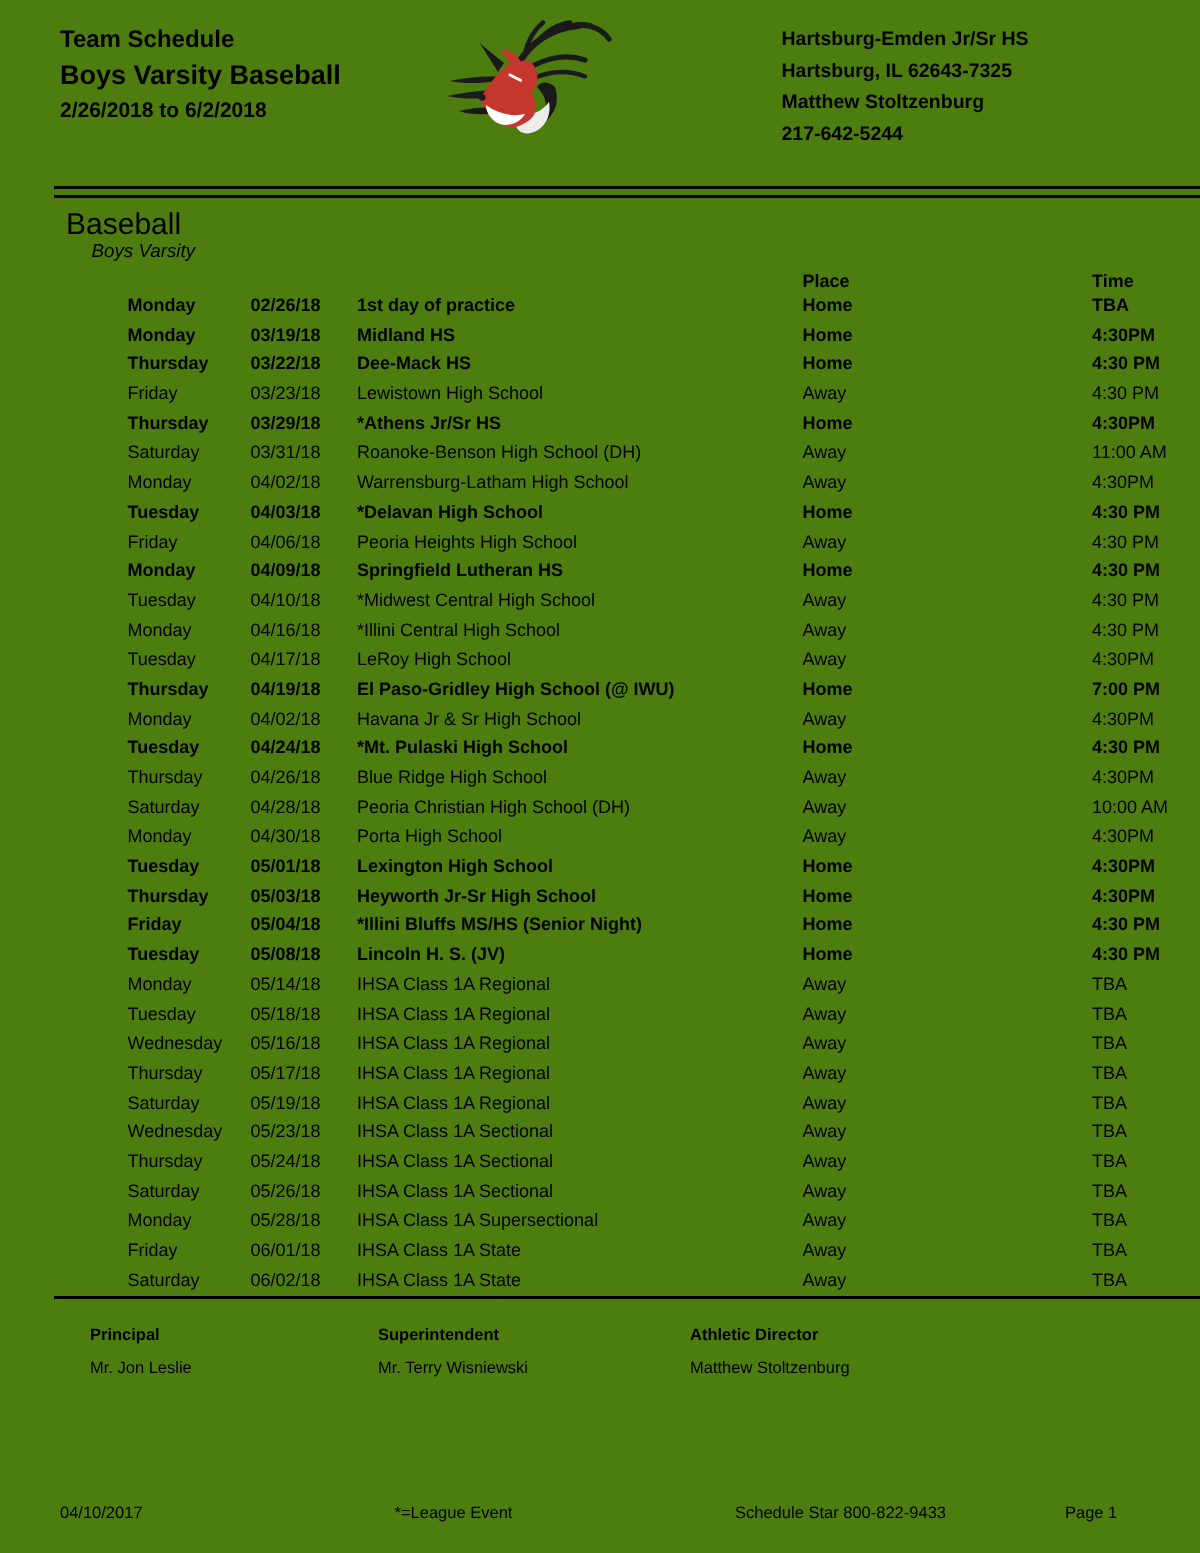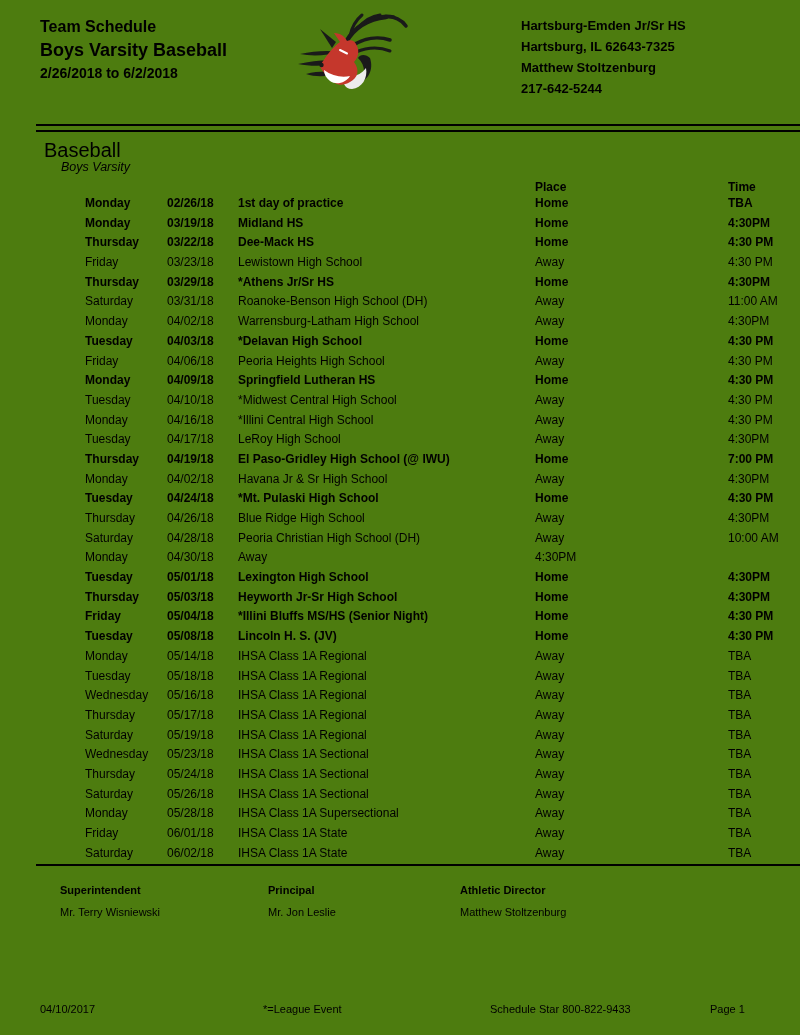--- a/index.html
+++ b/index.html
@@ -235,20 +235,21 @@
         <div class="trow">
       <div class="cell">Saturday</div>
       <div class="cell">04/28/18</div>
       <div class="cell">Peoria Christian High School (DH)</div>
       <div class="cell">Away</div>
       <div class="cell">10:00 AM</div>
     </div>
         <div class="trow">
       <div class="cell">Monday</div>
       <div class="cell">04/30/18</div>
+      <div class="cell">Porta High School</div>
       <div class="cell">Away</div>
       <div class="cell">4:30PM</div>
     </div>
         <div class="trow bold">
       <div class="cell">Tuesday</div>
       <div class="cell">05/01/18</div>
       <div class="cell">Lexington High School</div>
       <div class="cell">Home</div>
       <div class="cell">4:30PM</div>
     </div>
@@ -349,27 +350,27 @@
       <div class="cell">IHSA Class 1A State</div>
       <div class="cell">Away</div>
       <div class="cell">TBA</div>
     </div>
       </div>
   </div>
 
   <div class="rule rule-bottom"></div>
 
   <div class="officials">
+    <div class="official o2">
+      <div class="off-title">Principal</div>
+      <div class="off-name">Mr. Jon Leslie</div>
+    </div>
     <div class="official o1">
       <div class="off-title">Superintendent</div>
       <div class="off-name">Mr. Terry Wisniewski</div>
-    </div>
-    <div class="official o2">
-      <div class="off-title">Principal</div>
-      <div class="off-name">Mr. Jon Leslie</div>
     </div>
     <div class="official o3">
       <div class="off-title">Athletic Director</div>
       <div class="off-name">Matthew Stoltzenburg</div>
     </div>
   </div>
 
   <div class="footer">
     <span class="f-date">04/10/2017</span>
     <span class="f-legend">*=League Event</span>

